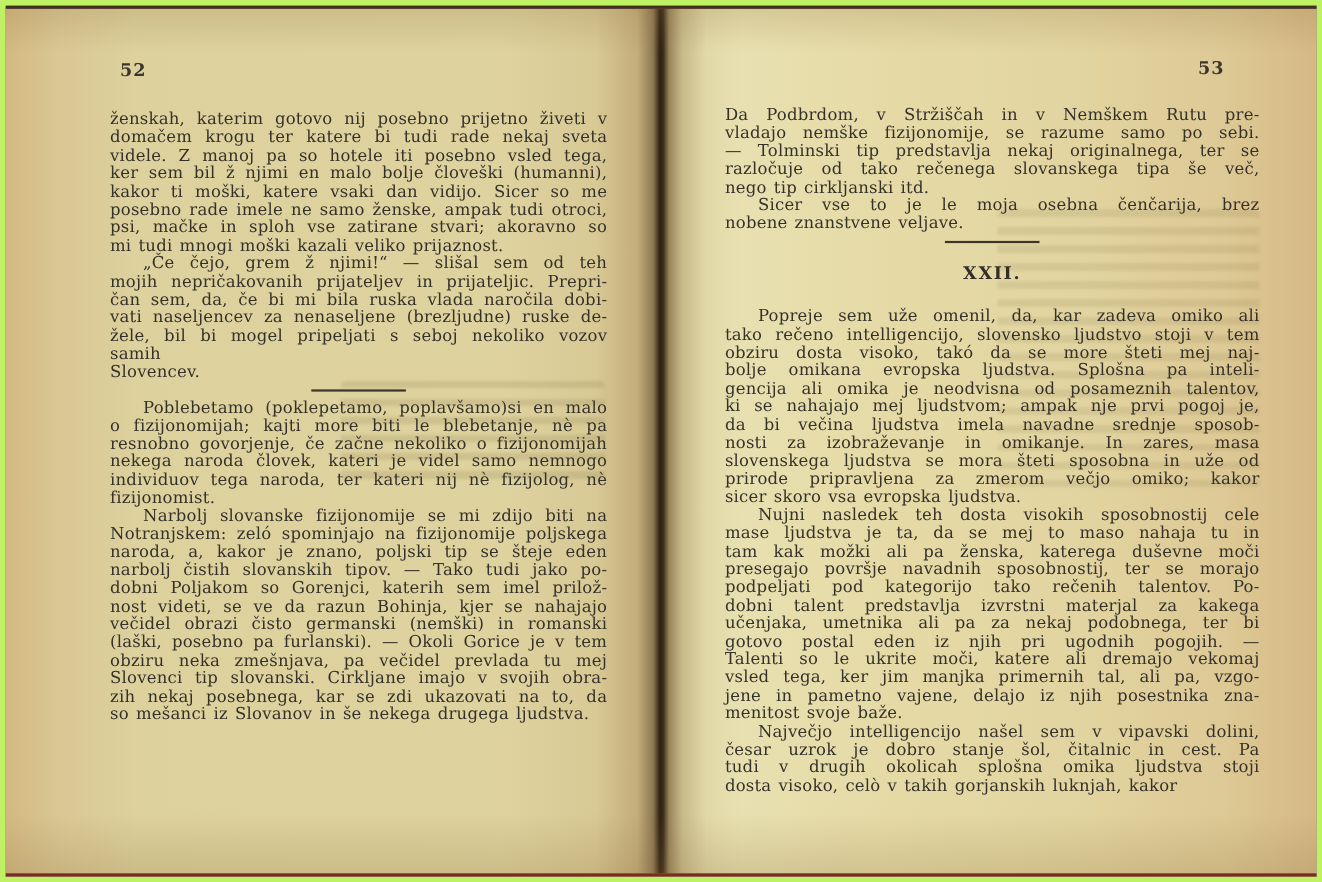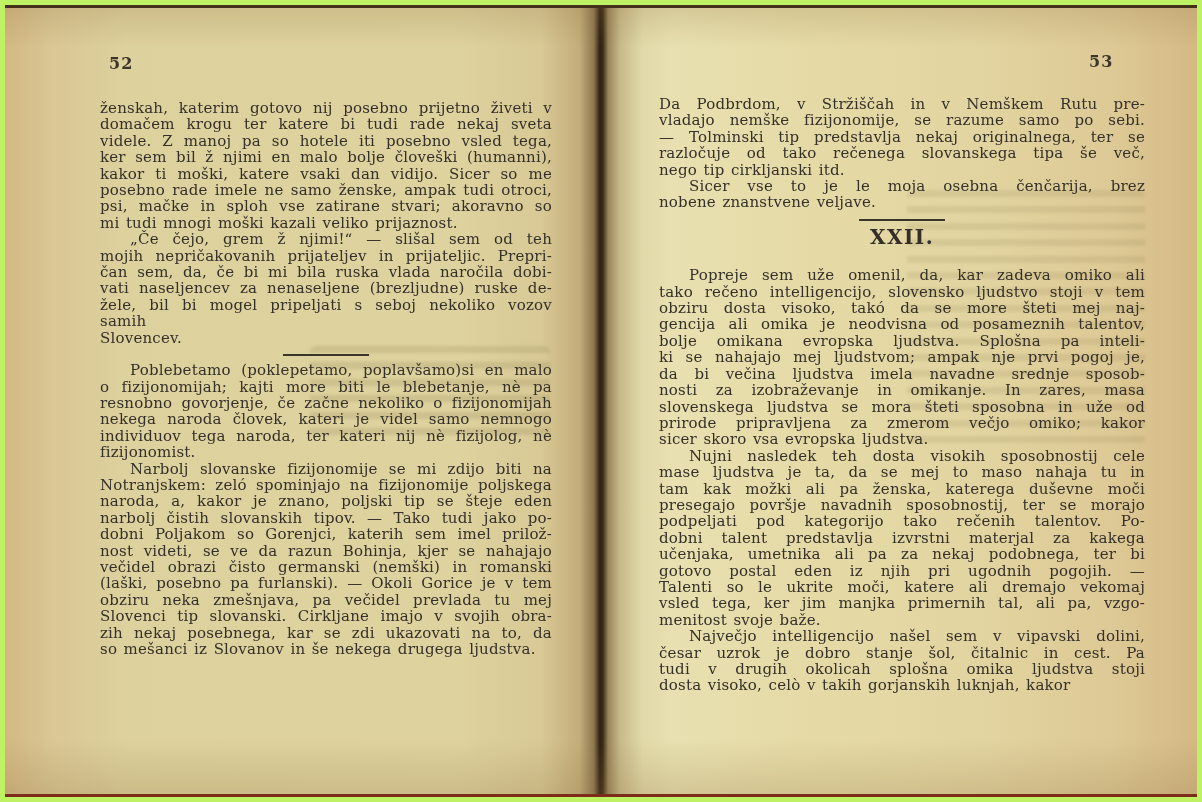--- a/index.html
+++ b/index.html
@@ -61,23 +61,23 @@
   .line.last { text-align-last:left; }
   .line.indent { text-indent:30px; }
 
   .rule {
     width:86px; height:2px;
     margin:8px auto 6px auto;
     background:#3b352a;
   }
   .heading {
     text-align:center;
-    font-size:20px;
+    font-size:16px;
     letter-spacing:1.5px;
-    margin:8px 0 22px 0;
+    margin:20px 0 22px 0;
     color:#332f28;
     font-weight:bold;
   }
 </style>
 </head>
 <body>
 
 <div class="scan">
   <div class="spread">
 
@@ -143,40 +143,41 @@
         <div class="para">
           <div class="line indent">Sicer vse to je le moja osebna čenčarija, brez</div>
           <div class="line last">nobene znanstvene veljave.</div>
         </div>
         <div class="rule"></div>
         <div class="heading">XXII.</div>
         <div class="para">
           <div class="line indent">Popreje sem uže omenil, da, kar zadeva omiko ali</div>
           <div class="line">tako rečeno intelligencijo, slovensko ljudstvo stoji v tem</div>
           <div class="line">obziru dosta visoko, takó da se more šteti mej naj-</div>
+          <div class="line">bolje omikana evropska ljudstva. Splošna pa inteli-</div>
           <div class="line">gencija ali omika je neodvisna od posameznih talentov,</div>
-          <div class="line">bolje omikana evropska ljudstva. Splošna pa inteli-</div>
           <div class="line">ki se nahajajo mej ljudstvom; ampak nje prvi pogoj je,</div>
           <div class="line">da bi večina ljudstva imela navadne srednje sposob-</div>
           <div class="line">nosti za izobraževanje in omikanje. In zares, masa</div>
           <div class="line">slovenskega ljudstva se mora šteti sposobna in uže od</div>
           <div class="line">prirode pripravljena za zmerom večjo omiko; kakor</div>
           <div class="line last">sicer skoro vsa evropska ljudstva.</div>
         </div>
         <div class="para">
           <div class="line indent">Nujni nasledek teh dosta visokih sposobnostij cele</div>
           <div class="line">mase ljudstva je ta, da se mej to maso nahaja tu in</div>
           <div class="line">tam kak možki ali pa ženska, katerega duševne moči</div>
           <div class="line">presegajo površje navadnih sposobnostij, ter se morajo</div>
           <div class="line">podpeljati pod kategorijo tako rečenih talentov. Po-</div>
           <div class="line">dobni talent predstavlja izvrstni materjal za kakega</div>
           <div class="line">učenjaka, umetnika ali pa za nekaj podobnega, ter bi</div>
           <div class="line">gotovo postal eden iz njih pri ugodnih pogojih. —</div>
           <div class="line">Talenti so le ukrite moči, katere ali dremajo vekomaj</div>
           <div class="line">vsled tega, ker jim manjka primernih tal, ali pa, vzgo-</div>
+          <div class="line">jene in pametno vajene, delajo iz njih posestnika zna-</div>
           <div class="line last">menitost svoje baže.</div>
         </div>
         <div class="para">
           <div class="line indent">Največjo intelligencijo našel sem v vipavski dolini,</div>
           <div class="line">česar uzrok je dobro stanje šol, čitalnic in cest. Pa</div>
           <div class="line">tudi v drugih okolicah splošna omika ljudstva stoji</div>
           <div class="line last">dosta visoko, celò v takih gorjanskih luknjah, kakor</div>
         </div>
       </div>
 

